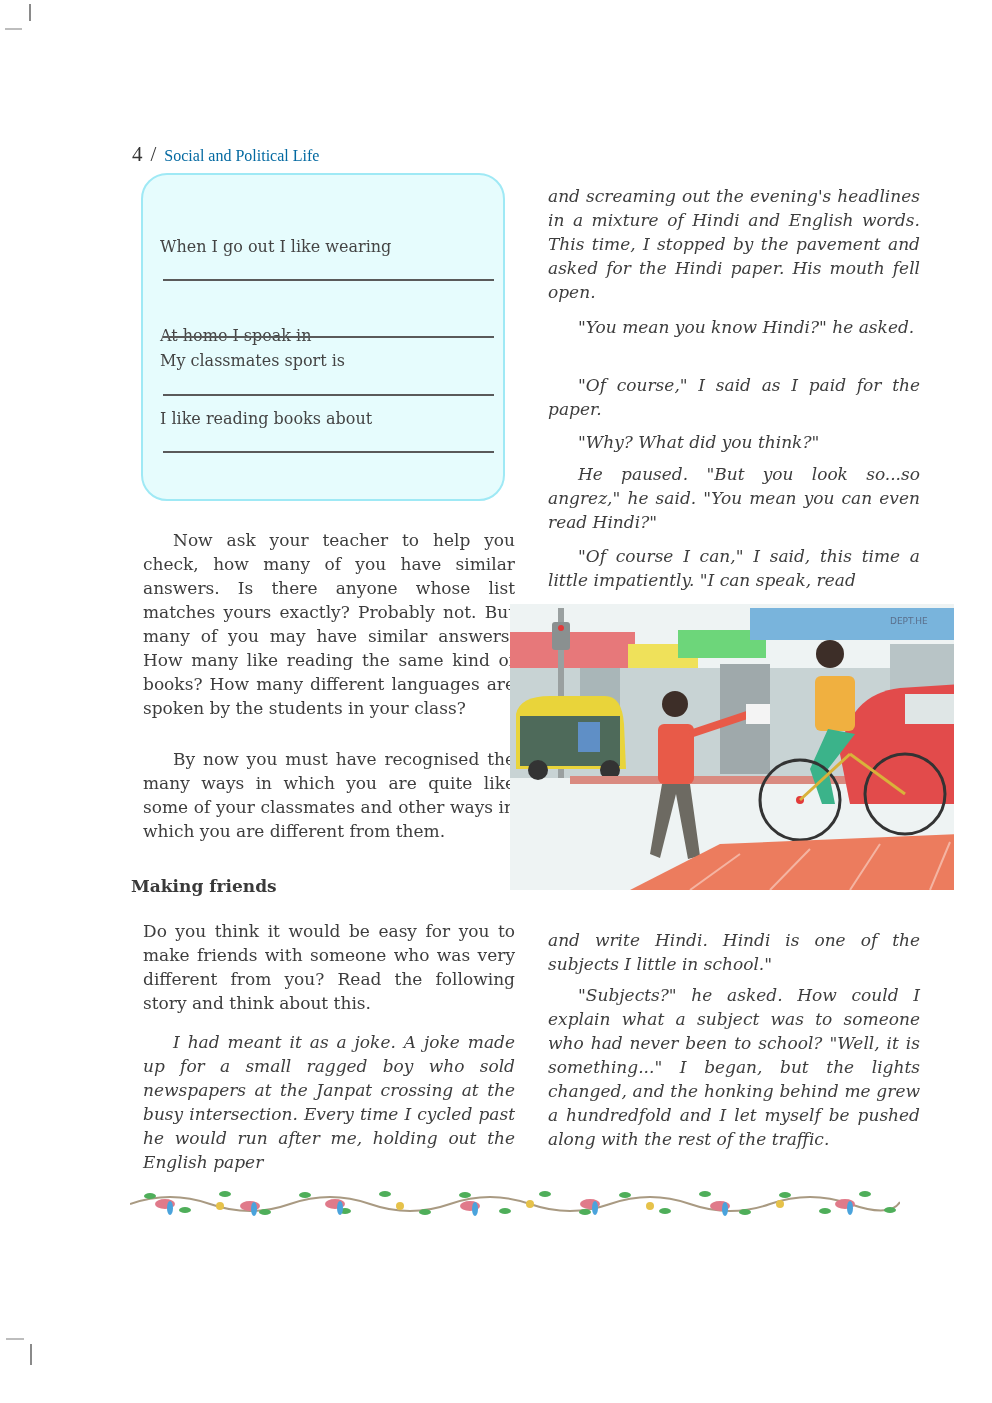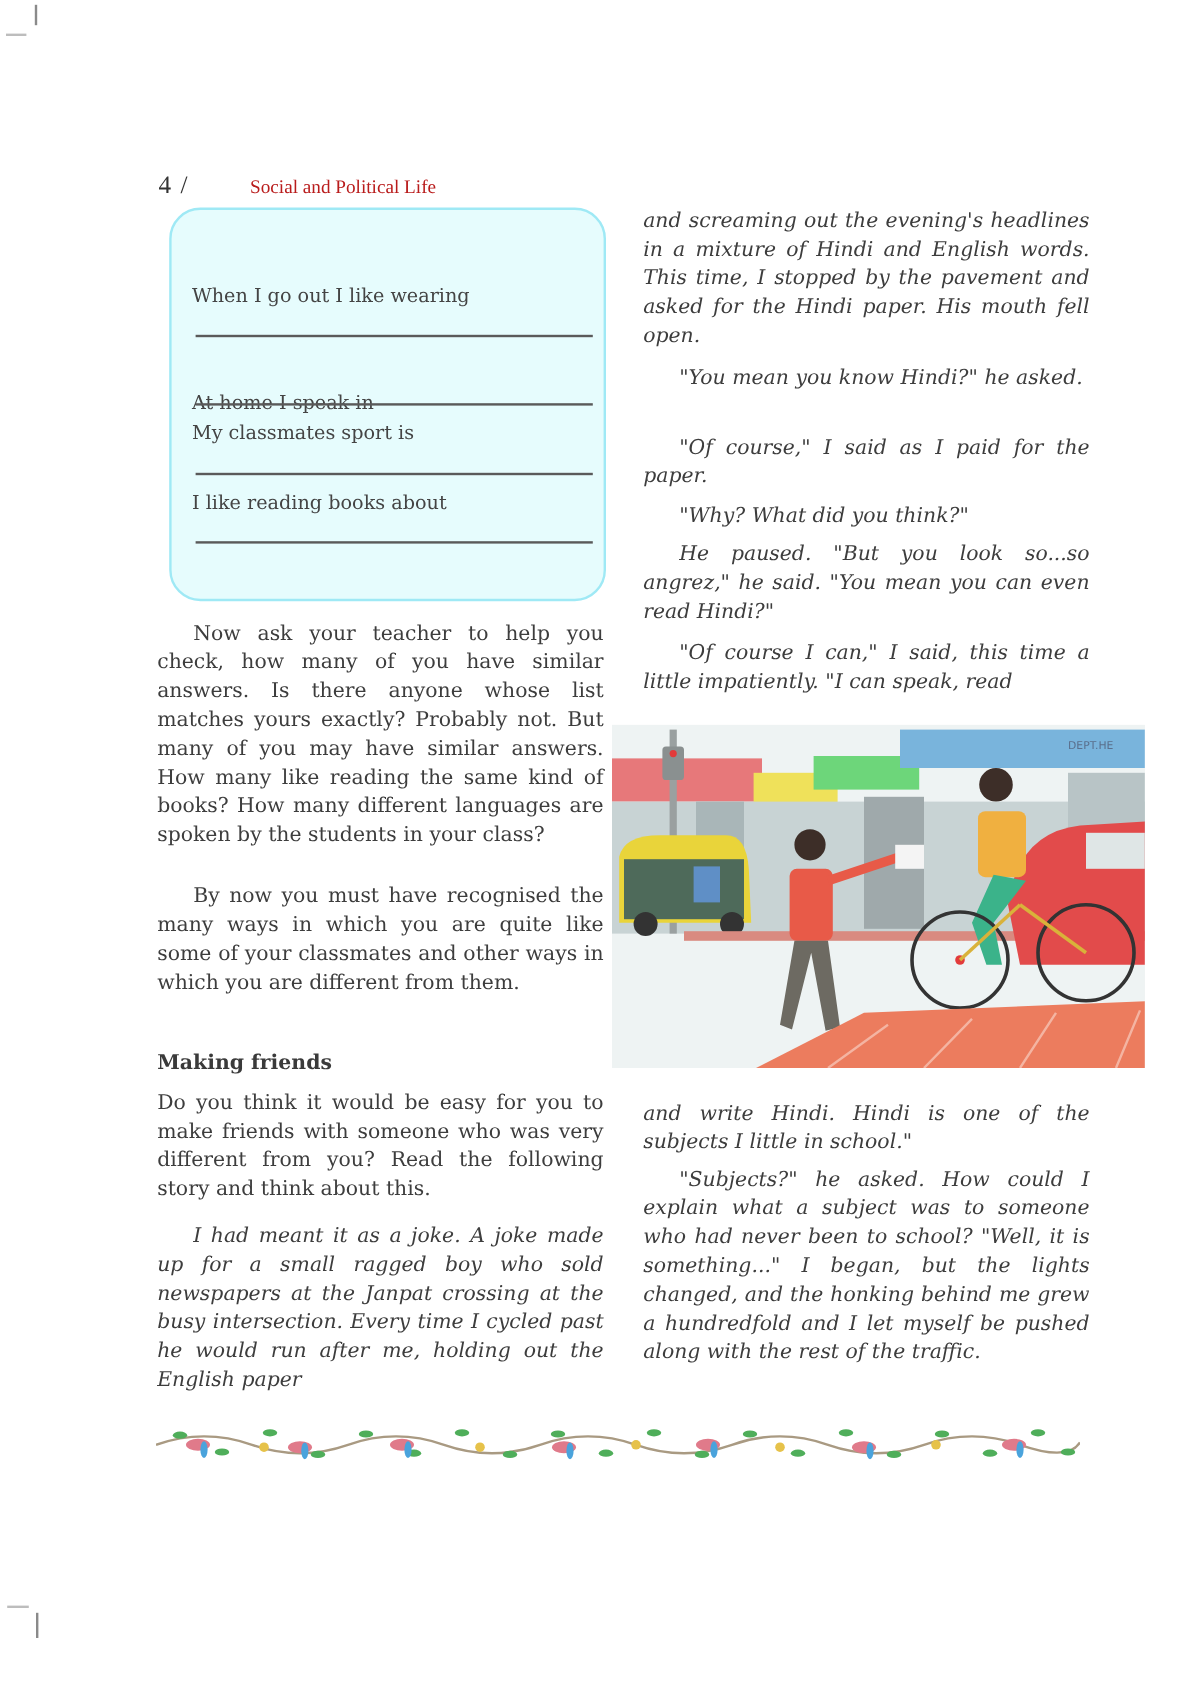--- a/index.html
+++ b/index.html
@@ -7,40 +7,40 @@
     width: 992px; height: 1403px; background: #ffffff; position: relative; overflow: hidden;
     font-family: "DejaVu Serif", "Liberation Serif", serif; color: #3a3a3a;
   }
   .crop { position: absolute; background: #8a8a8a; }
   .crop.h { height: 2px; background: #bdbdbd; }
   .crop.v { width: 2px; }
 
   .header { position: absolute; left: 132px; top: 142px; display: flex; align-items: baseline; gap: 8px; }
   .page-num { font-family: "Liberation Serif", serif; font-size: 21px; color: #333; }
   .slash { font-family: "Liberation Serif", serif; font-size: 21px; color: #333; }
-  .running-title { font-family: "Liberation Serif", serif; font-size: 16px; color: #b91c1c; margin-left: 44px; }
+  .running-title { font-family: "Liberation Serif", serif; font-size: 16px; color: #0369a1; }
 
   .infobox {
     position: absolute; left: 141px; top: 173px; width: 364px; height: 328px;
     background: #e6fcfd; border: 2px solid #9fe9f5; border-radius: 26px; box-sizing: border-box;
   }
   .infobox .title {
     position: absolute; left: 17px; top: 13px; width: 340px;
     font-family: "DejaVu Serif", serif; font-weight: bold; font-size: 16.5px; line-height: 22px; color: #3b3b3b;
   }
   .infobox .prompt {
     position: absolute; left: 17px; font-size: 16px; color: #444; font-family: "DejaVu Serif", serif;
   }
   .infobox .rule {
     position: absolute; left: 20px; width: 331px; height: 2px; background: #5a5a5a;
   }
 
   .para {
     position: absolute; font-size: 17px; line-height: 24px; text-align: justify; color: #3d3d3d;
-    font-family: "DejaVu Serif", serif; margin: 0;
+    font-family: "DejaVu Serif", serif; margin: 12px;
   }
   .para.italic { font-style: italic; font-family: "DejaVu Serif", serif; }
   .indent { text-indent: 30px; }
   .left-col { left: 131px; width: 372px; }
   .right-col { left: 536px; width: 372px; }
 
   .section-heading {
     position: absolute; left: 131px; top: 876px; font-weight: bold; font-size: 17px; color: #3a3a3a;
     font-family: "DejaVu Serif", serif;
     text-align: right;

